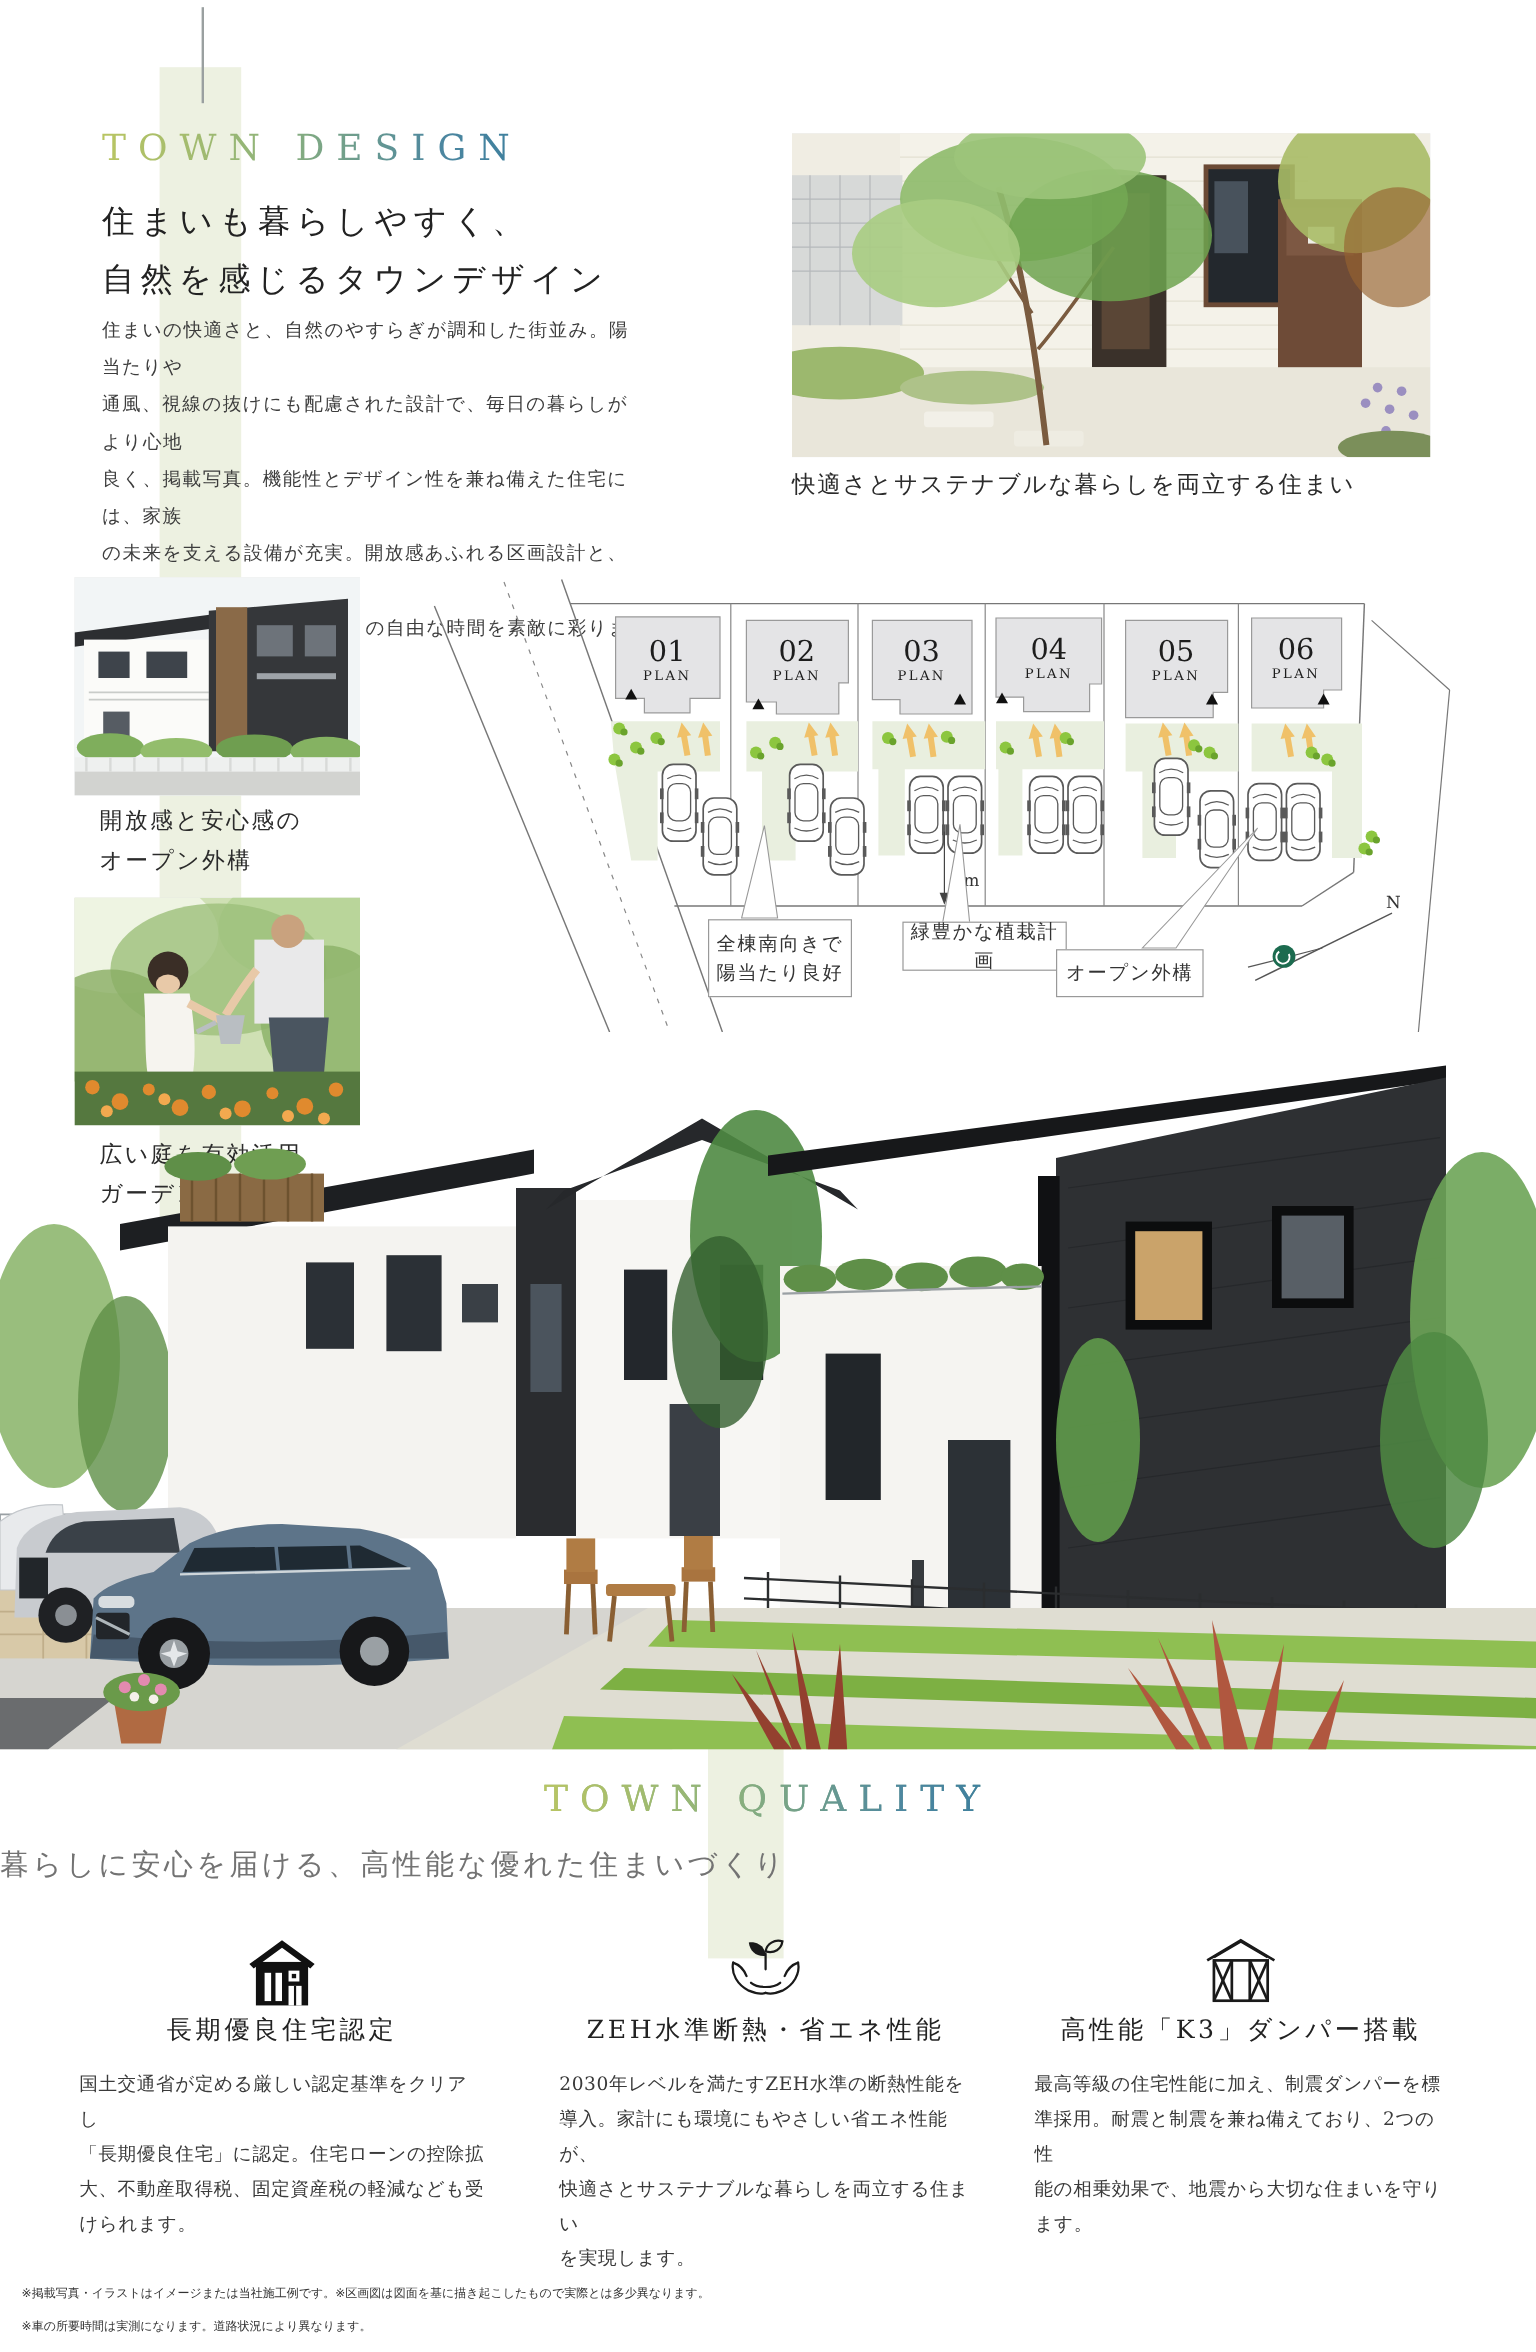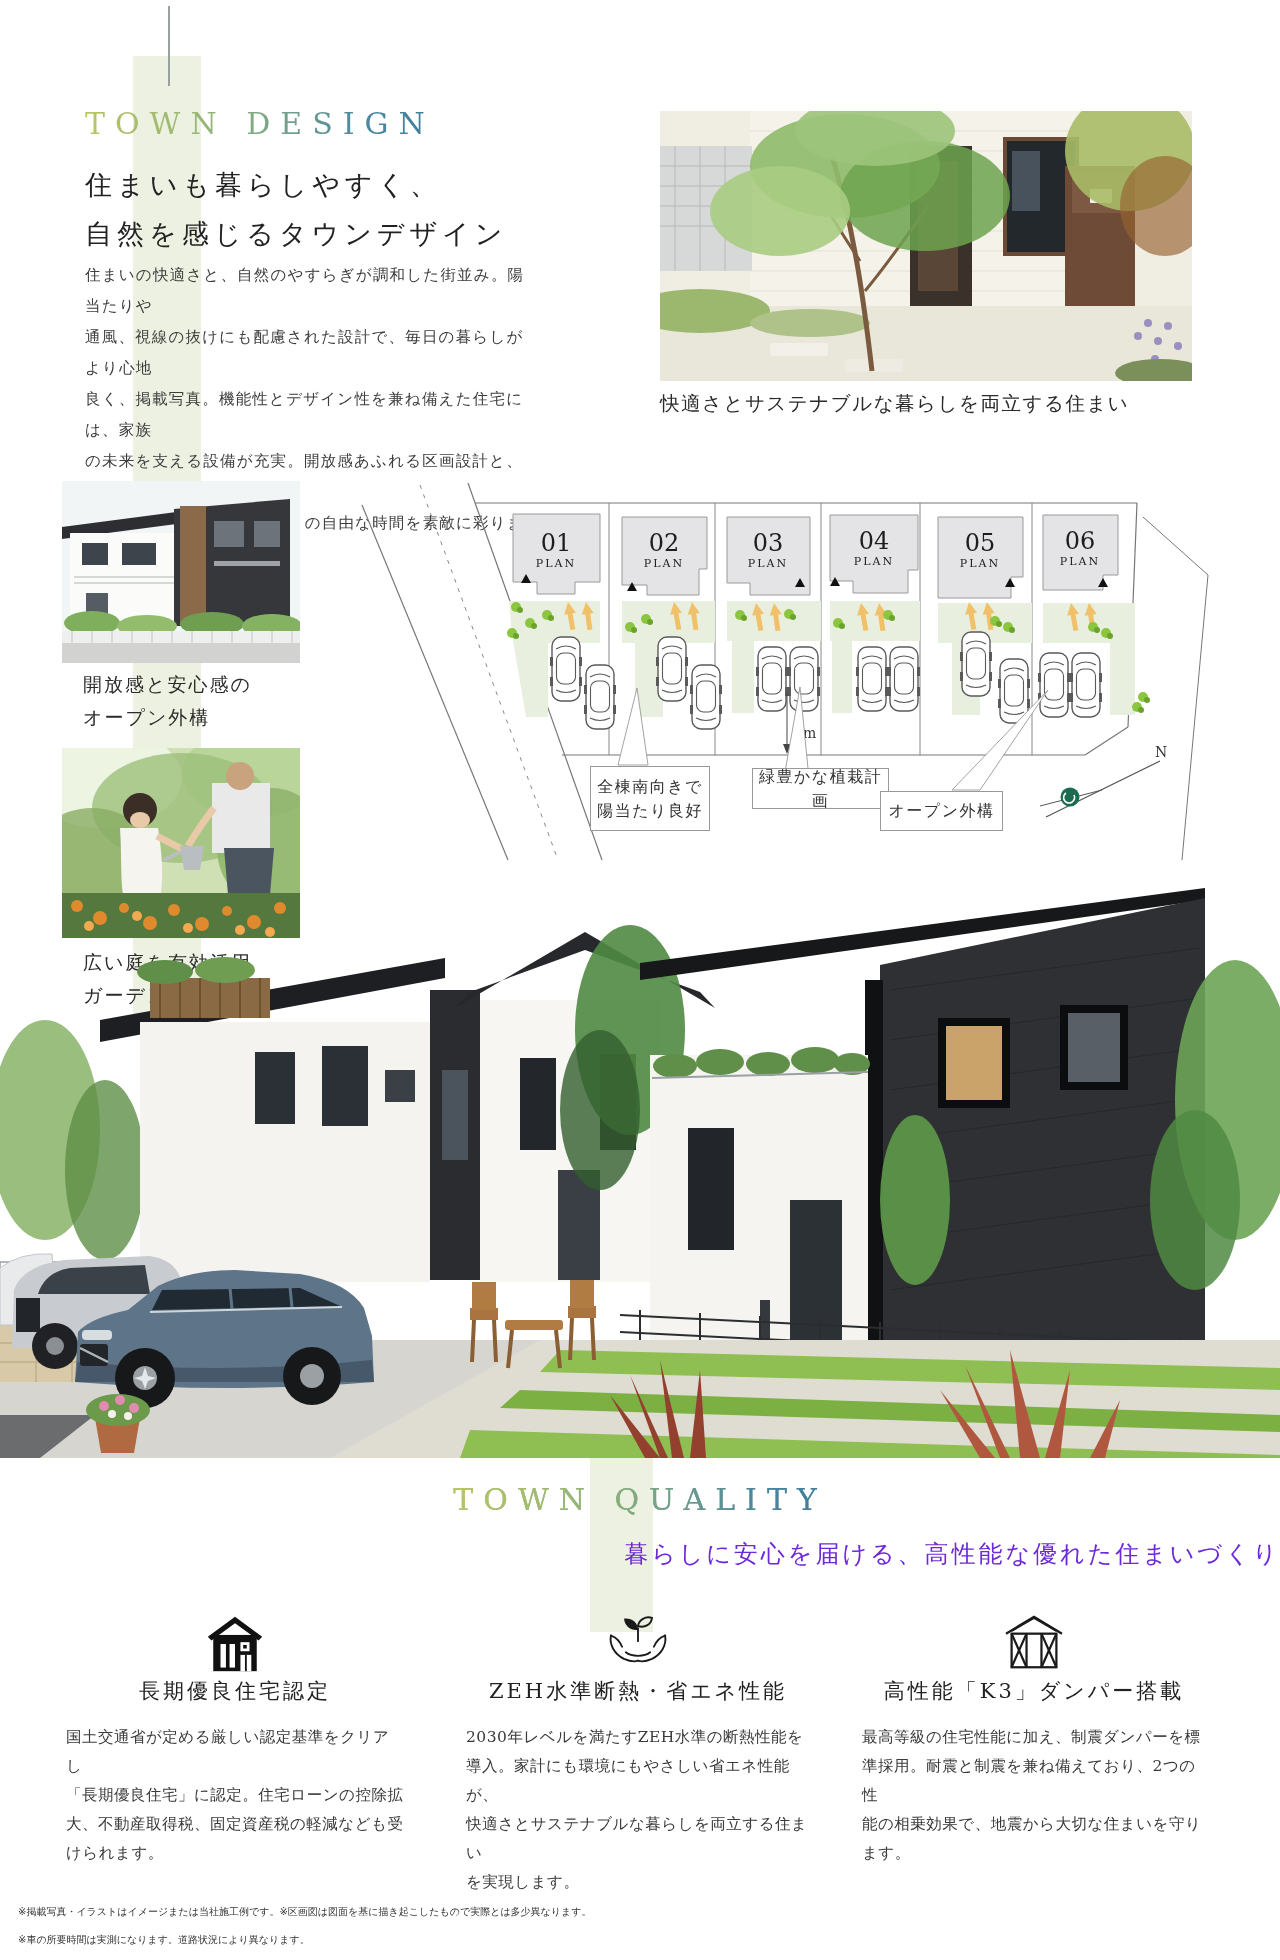--- a/index.html
+++ b/index.html
@@ -10,21 +10,21 @@
   .grad-label{font-size:30px;letter-spacing:10px;font-family:"DejaVu Serif","Liberation Serif",serif;
       background:linear-gradient(90deg,#b9c562 0%,#8fb37a 40%,#4d87a0 80%,#3d7f9d 100%);
       -webkit-background-clip:text;background-clip:text;color:transparent;white-space:nowrap;}
   .main-title{font-size:27px;letter-spacing:5px;line-height:49px;color:#222;}
   .body-text{font-size:15.5px;letter-spacing:1.2px;line-height:31px;color:#3d3d3d;}
   .caption{font-size:19.5px;letter-spacing:1.5px;color:#2b2b2b;}
   .caption2{font-size:19px;letter-spacing:2px;line-height:33px;color:#2b2b2b;}
   .photo{position:absolute;overflow:hidden;background:#eee;}
   .callout{position:absolute;background:#fff;border:1px solid #999;display:flex;align-items:center;
       justify-content:center;text-align:center;font-size:16px;letter-spacing:1.5px;color:#333;line-height:24px;z-index:6;}
-  .hq-sub{font-size:24px;letter-spacing:3px;color:#6d28d9;text-align:right;}
+  .hq-sub{font-size:24px;letter-spacing:3px;color:#737373;text-align:left;}
   .feat-title{font-size:21px;letter-spacing:3px;color:#222;text-align:center;}
   .feat-body{font-size:15.5px;letter-spacing:0.5px;line-height:29px;color:#3a3a3a;}
   .footer-text{font-family:"DejaVu Sans","Liberation Sans",sans-serif;font-size:10px;line-height:28px;color:#333;}
   svg text{font-family:"DejaVu Serif","Liberation Serif",serif;}
 </style>
 </head>
 <body>
 
 <div class="page">
 

